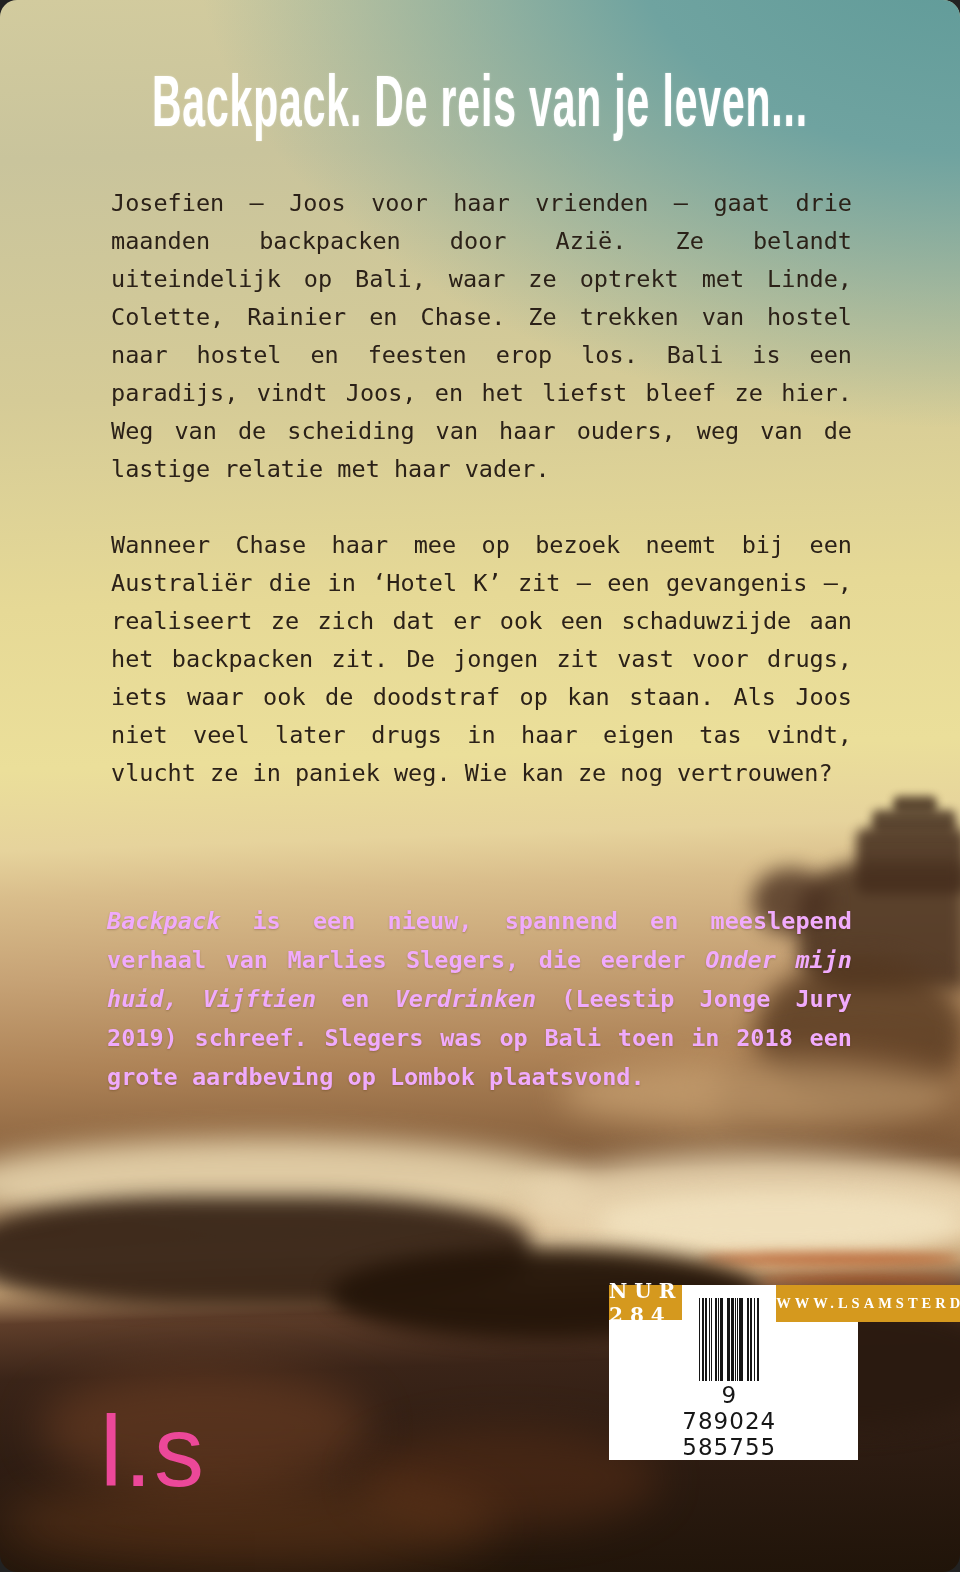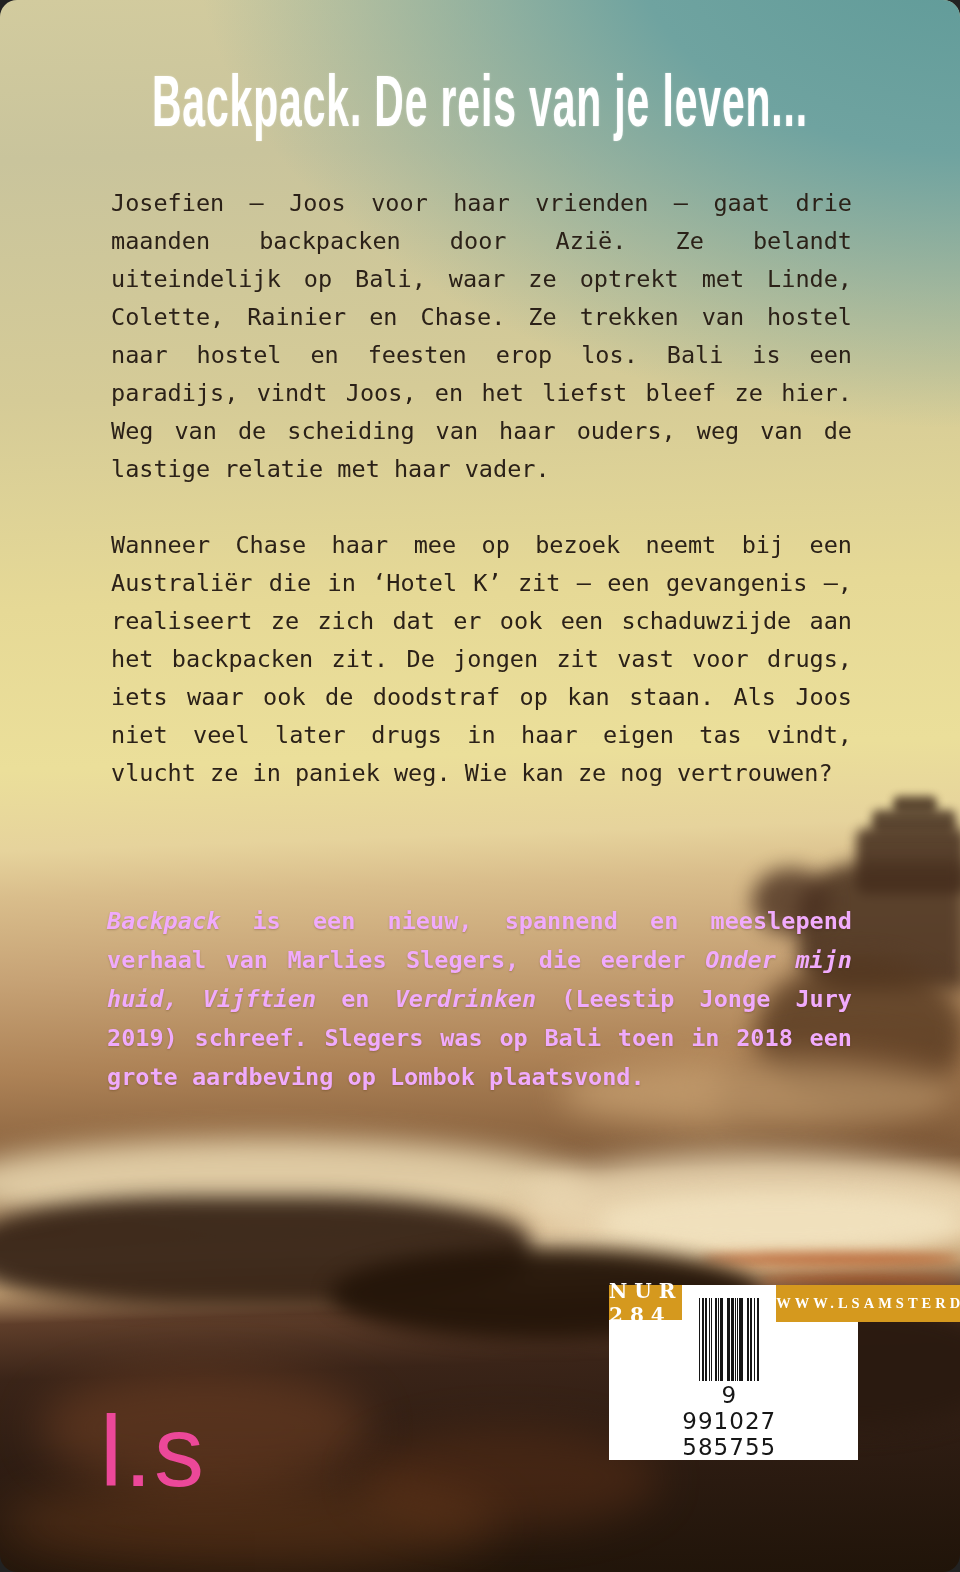--- a/index.html
+++ b/index.html
@@ -184,20 +184,20 @@
           <span style="width: 3.15789%; background: rgb(22, 22, 22);"></span>
           <span style="width: 1.05263%; background: rgb(255, 255, 255);"></span>
           <span style="width: 1.05263%; background: rgb(22, 22, 22);"></span>
           <span style="width: 2.10526%; background: rgb(255, 255, 255);"></span>
           <span style="width: 1.05263%; background: rgb(22, 22, 22);"></span>
           <span style="width: 3.15789%; background: rgb(255, 255, 255);"></span>
           <span style="width: 1.05263%; background: rgb(22, 22, 22);"></span>
           <span style="width: 1.05263%; background: rgb(255, 255, 255);"></span>
           <span style="width: 1.05263%; background: rgb(22, 22, 22);"></span>
         </div>
-      <div class="isbn">9 991027 585755</div>
+      <div class="isbn">9 789024 585755</div>
     </div>
     <div class="band site">WWW.LSAMSTERDAM.NL</div>
   </div>
 
   <div class="logo">l.s</div>
 
 </div>
 
 </body></html>

